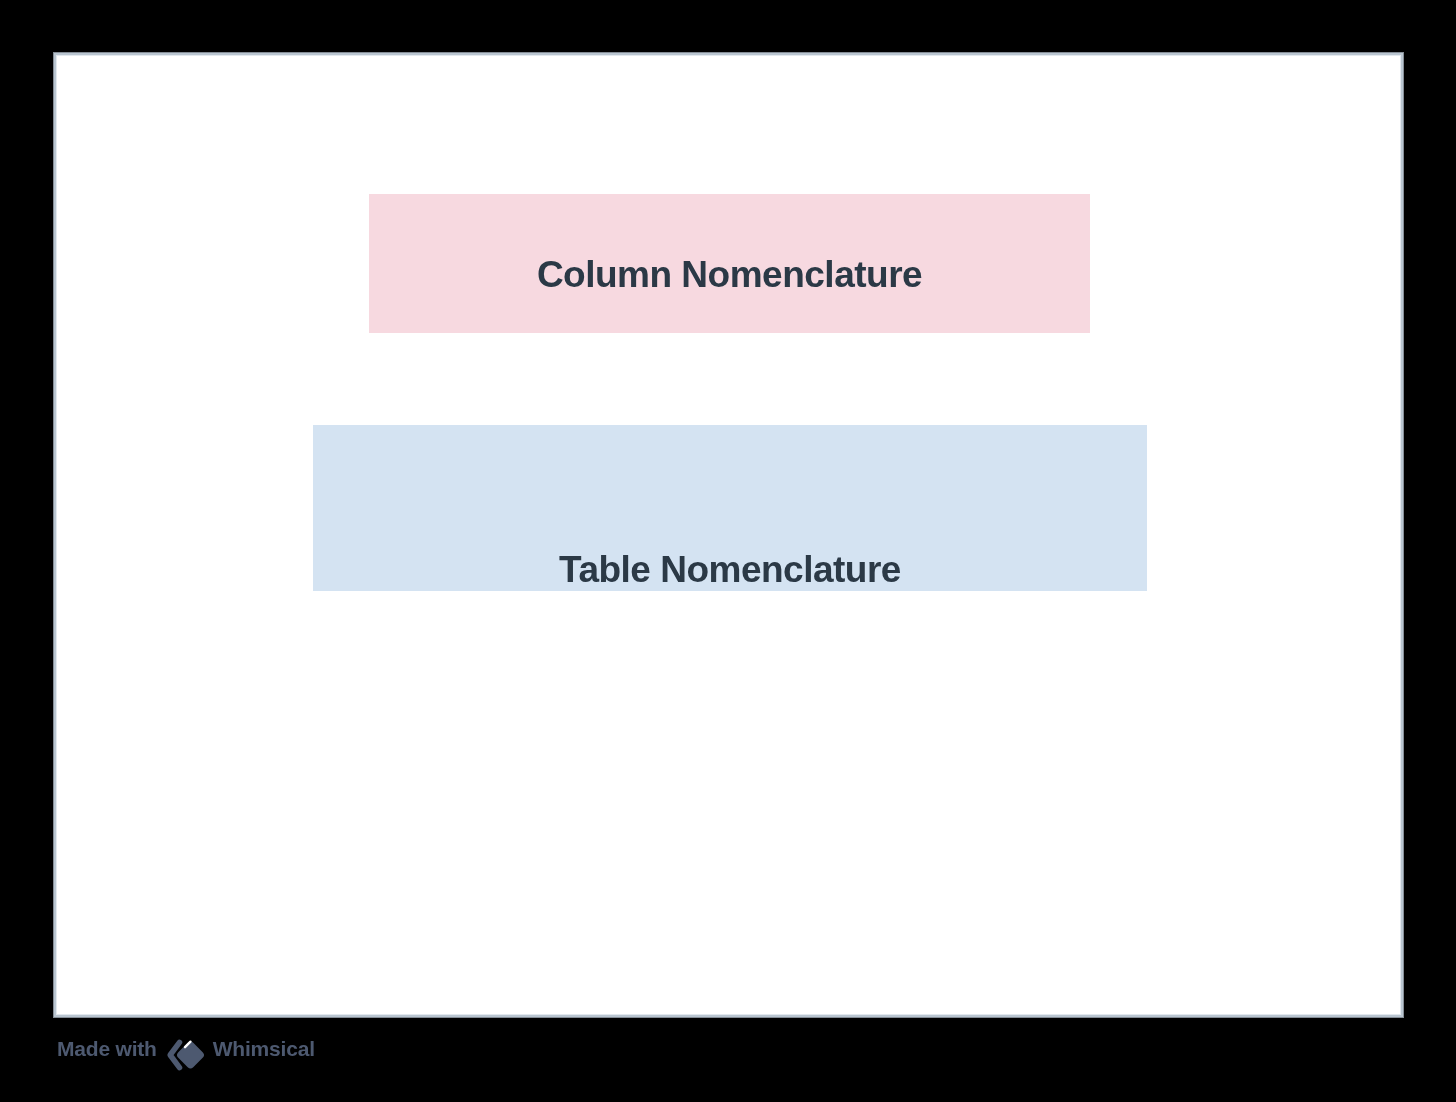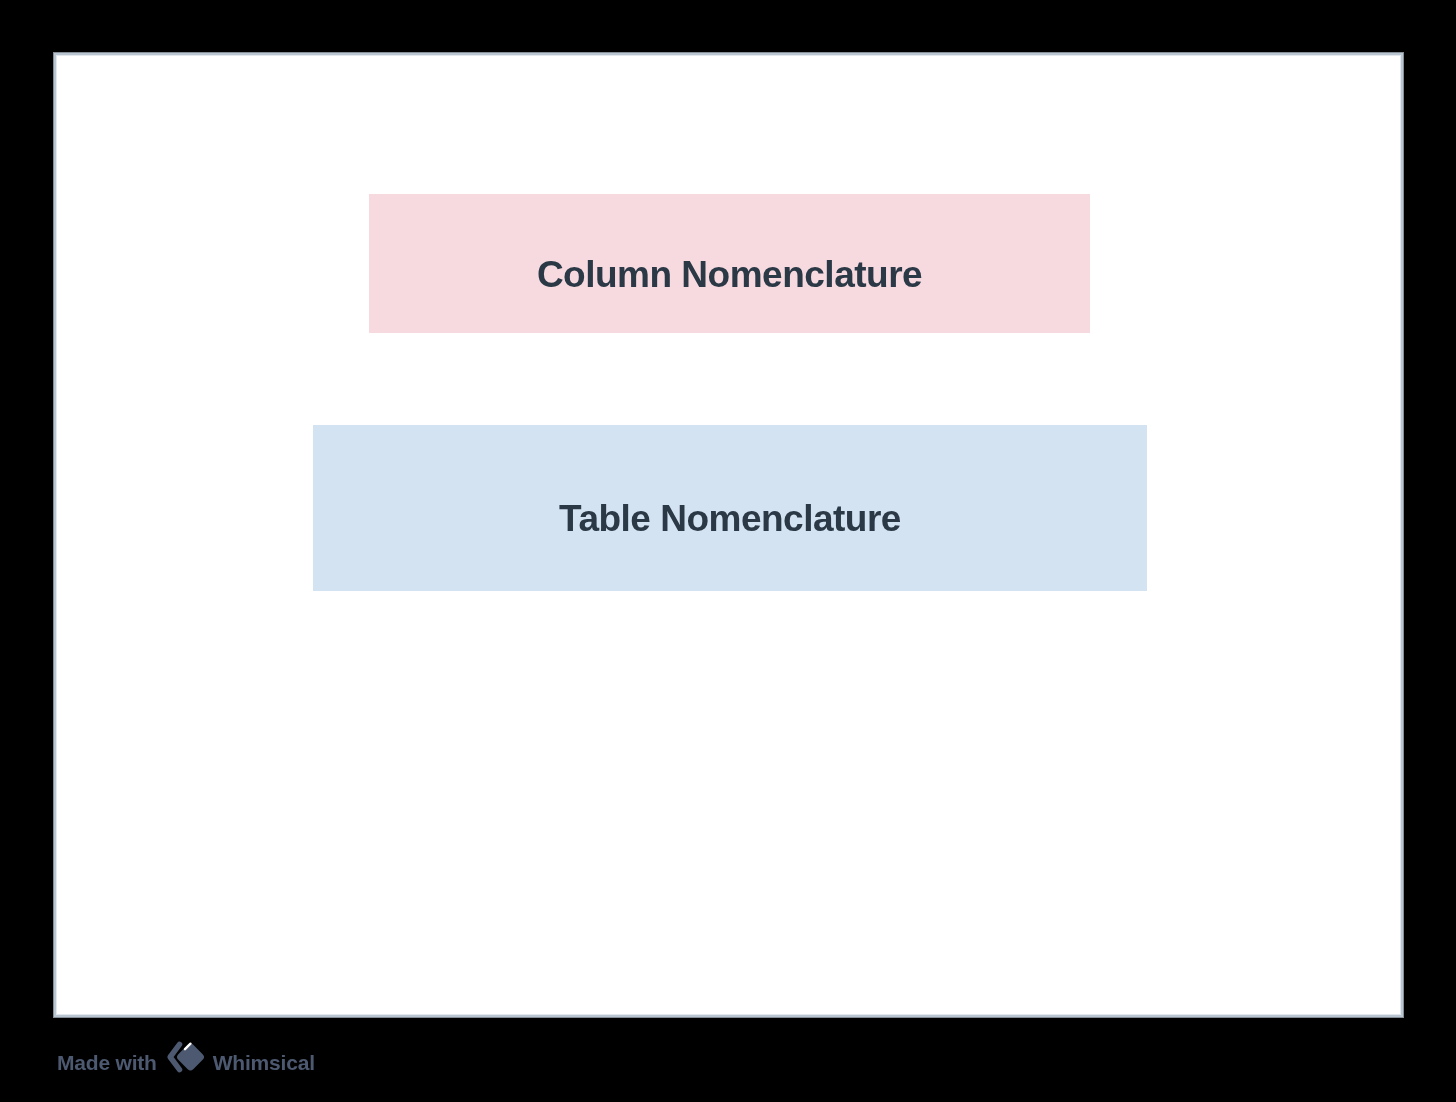--- a/index.html
+++ b/index.html
@@ -44,21 +44,21 @@
     font-weight: bold;
     letter-spacing: -0.5px;
     white-space: nowrap;
   }
   .watermark {
     position: absolute;
     left: 57px;
     top: 1037px;
     height: 38px;
     display: flex;
-    align-items: flex-end;
+    align-items: flex-start;
     gap: 9px;
     font-size: 21px;
     font-weight: bold;
     letter-spacing: -0.2px;
   }
   .watermark .logo {
     display: inline-flex;
     align-items: center;
     justify-content: center;
     width: 38px;
@@ -70,21 +70,21 @@
 <body>
 
 <div class="stage">
 
   <div class="canvas">
 
     <div class="box box-pink" style="background-color: rgb(247, 217, 224); color: rgb(43, 57, 70);">
       <span class="box-label">Column Nomenclature</span>
     </div>
 
-    <div class="box box-blue" style="background-color: rgb(212, 227, 242); color: rgb(43, 57, 70);">
+    <div class="box box-blue" style="background-color: rgb(212, 227, 242); color: rgb(43, 57, 70); align-items: flex-end;">
       <span class="box-label">Table Nomenclature</span>
     </div>
 
 
   </div>
 
   <div class="watermark" style="color: rgb(77, 89, 112);">
     <span>Made with</span>
     <span class="logo">
       <svg width="38" height="36" viewBox="0 0 48 46" fill="none" xmlns="http://www.w3.org/2000/svg">

